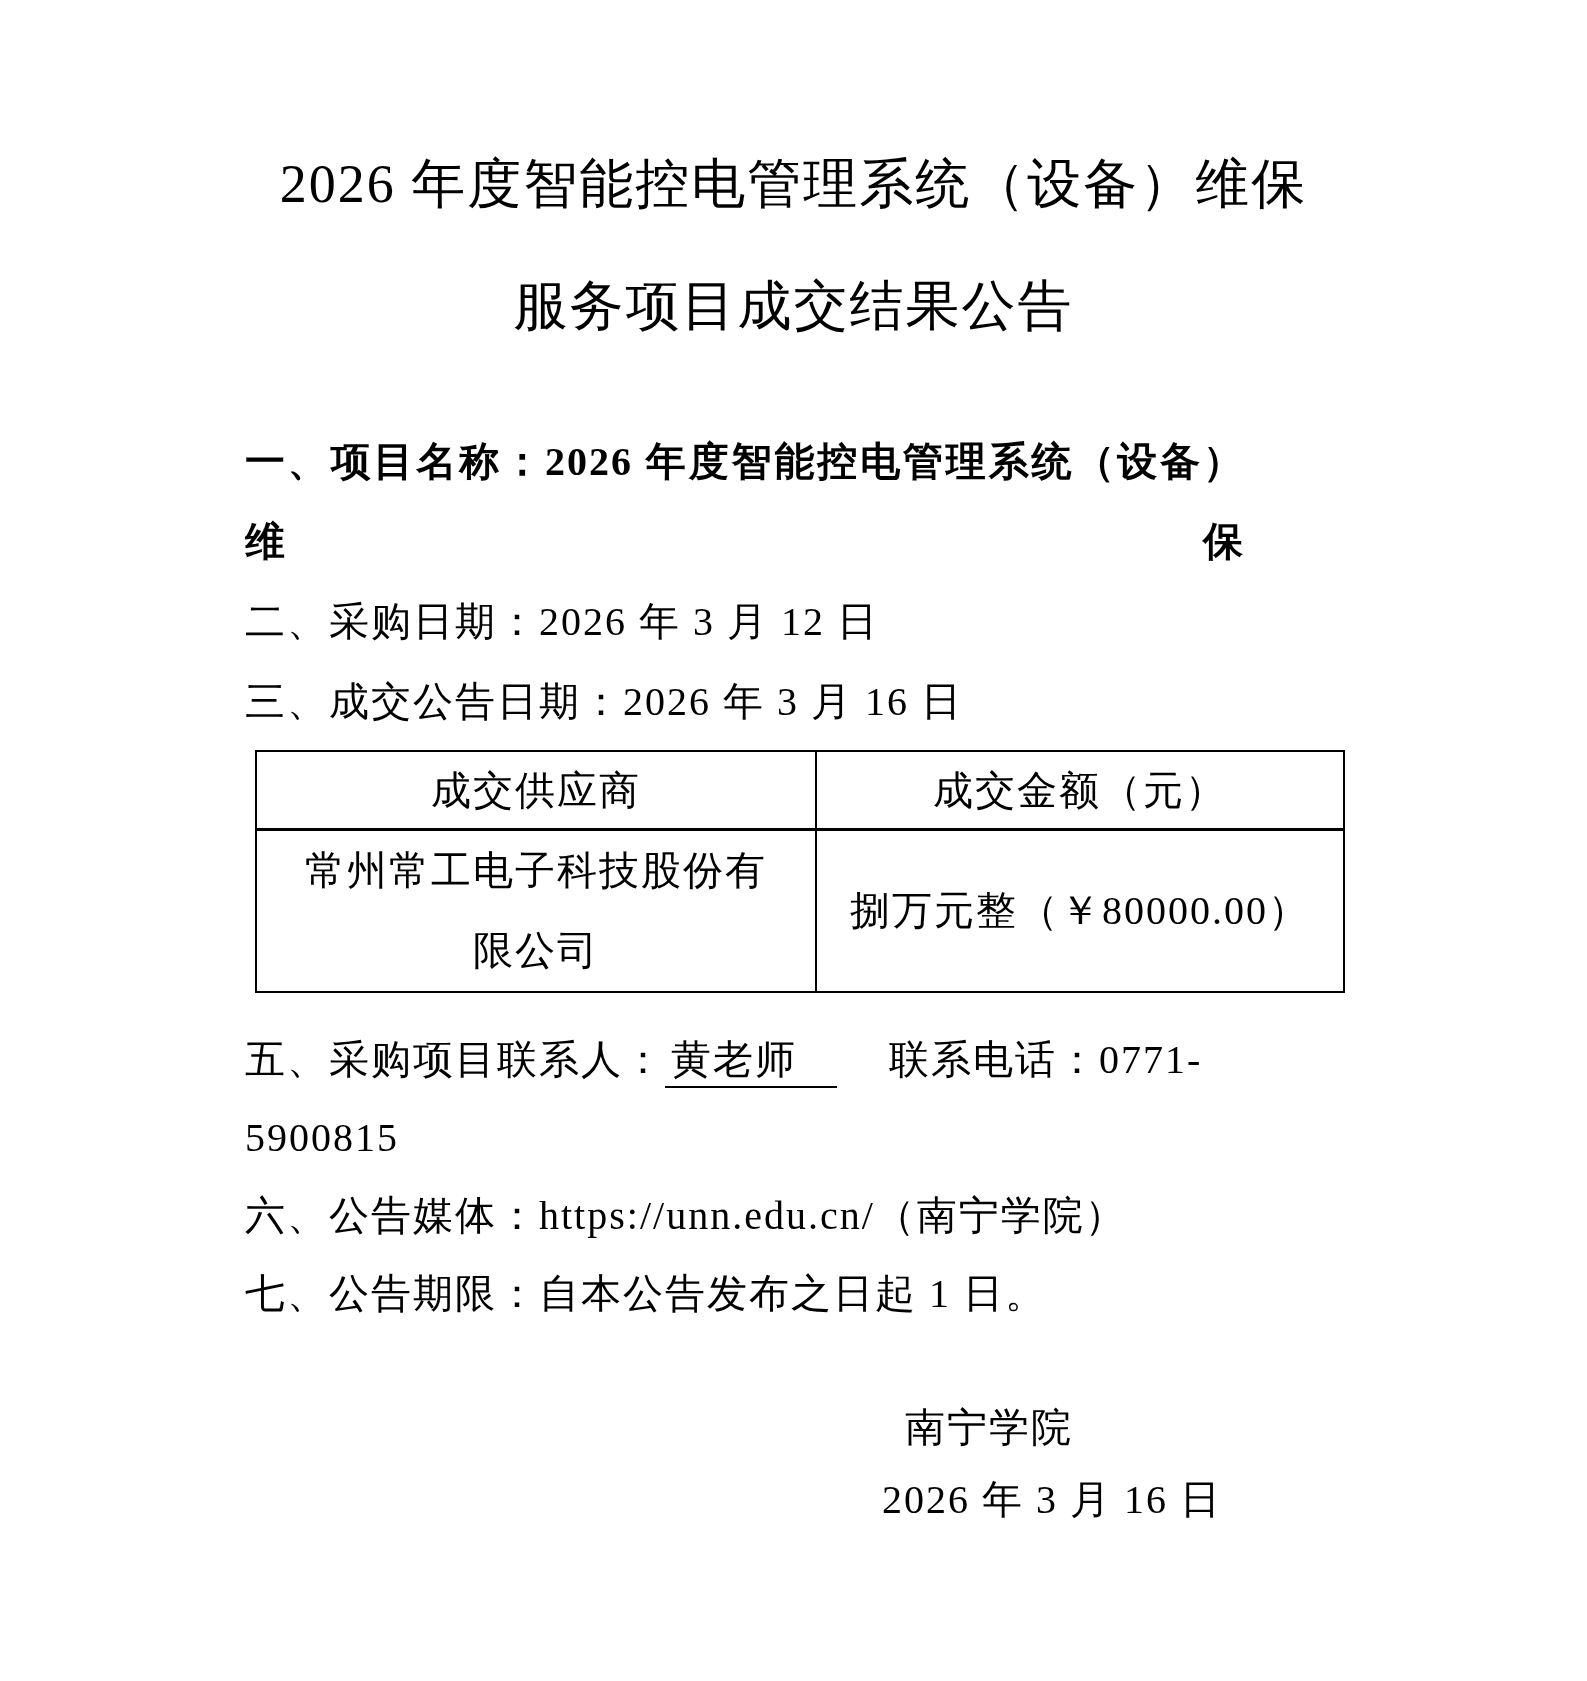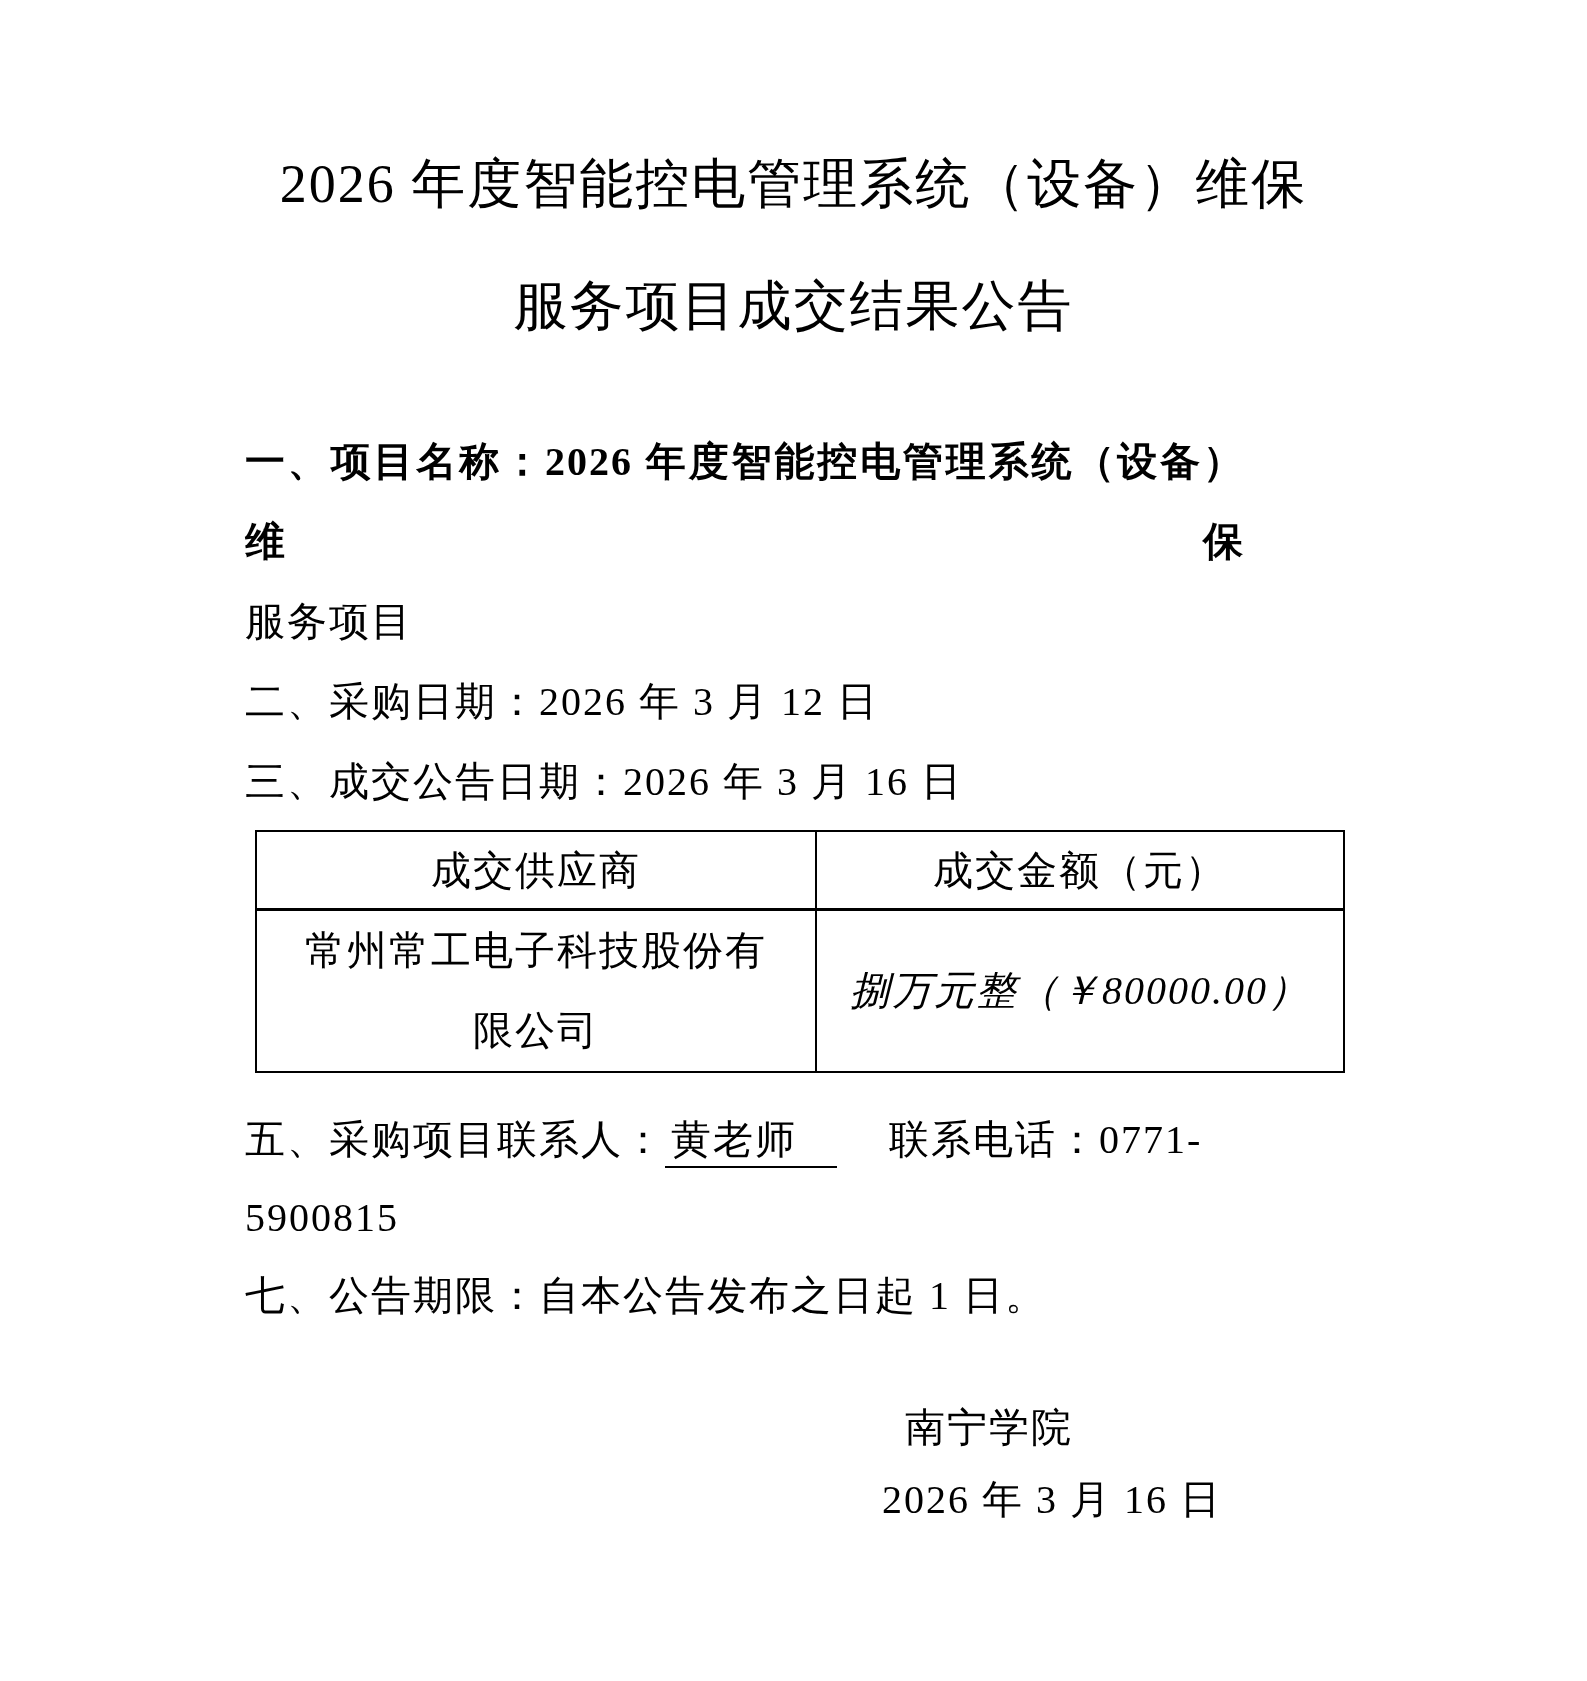--- a/index.html
+++ b/index.html
@@ -51,21 +51,21 @@
     border: 2px solid #000;
     text-align: center;
     font-size: 40px;
     letter-spacing: 2px;
     padding: 0;
   }
   .result-table .hdr td { height: 76px; border-bottom-width: 3px; }
   .result-table .col-supplier { width: 558px; }
   .result-table .data td { height: 160px; vertical-align: middle; }
   .supplier-cell { line-height: 80px; padding: 0 28px; }
-  .amount-cell  { line-height: 80px; font-style: italic; }
+  .amount-cell  { line-height: 80px; }
 
   
   .line78 { line-height: 78px; }
   .contact-name {
     border-bottom: 2px solid #000;
     padding: 0 40px 4px 6px;
   }
   .contact-gap { display: inline-block; width: 52px; }
 
   
@@ -78,21 +78,20 @@
 <div class="page">
 
   <div class="title-block">
     <div class="title-line">2026 年度智能控电管理系统（设备）维保</div>
     <div class="title-line">服务项目成交结果公告</div>
   </div>
 
   <div class="body-block">
 
     <div class="line justify-stretch">一、项目名称：2026 年度智能控电管理系统（设备）维保</div>
-    <div class="line">服务项目</div>
 
     <div class="line">二、采购日期：2026 年 3 月 12 日</div>
 
     <div class="line">三、成交公告日期：2026 年 3 月 16 日</div>
 
 
     <table class="result-table">
       <tbody>
         <tr class="hdr">
           <td class="col-supplier">成交供应商</td>
@@ -106,20 +105,21 @@
             <div class="amount-cell">捌万元整（￥80000.00）</div>
           </td>
         </tr>
       </tbody>
     </table>
 
     <div class="line78">
       <span>五、采购项目联系人：</span><span class="contact-name">黄老师</span><span class="contact-gap"></span><span>联系电话：0771-5900815</span>
     </div>
 
+    <div class="line78">六、公告媒体：https://unn.edu.cn/（南宁学院）</div>
 
     <div class="line78">七、公告期限：自本公告发布之日起 1 日。</div>
 
   </div>
 
   <div class="sig-org">南宁学院</div>
   <div class="sig-date">2026 年 3 月 16 日</div>
 
 </div>
 

